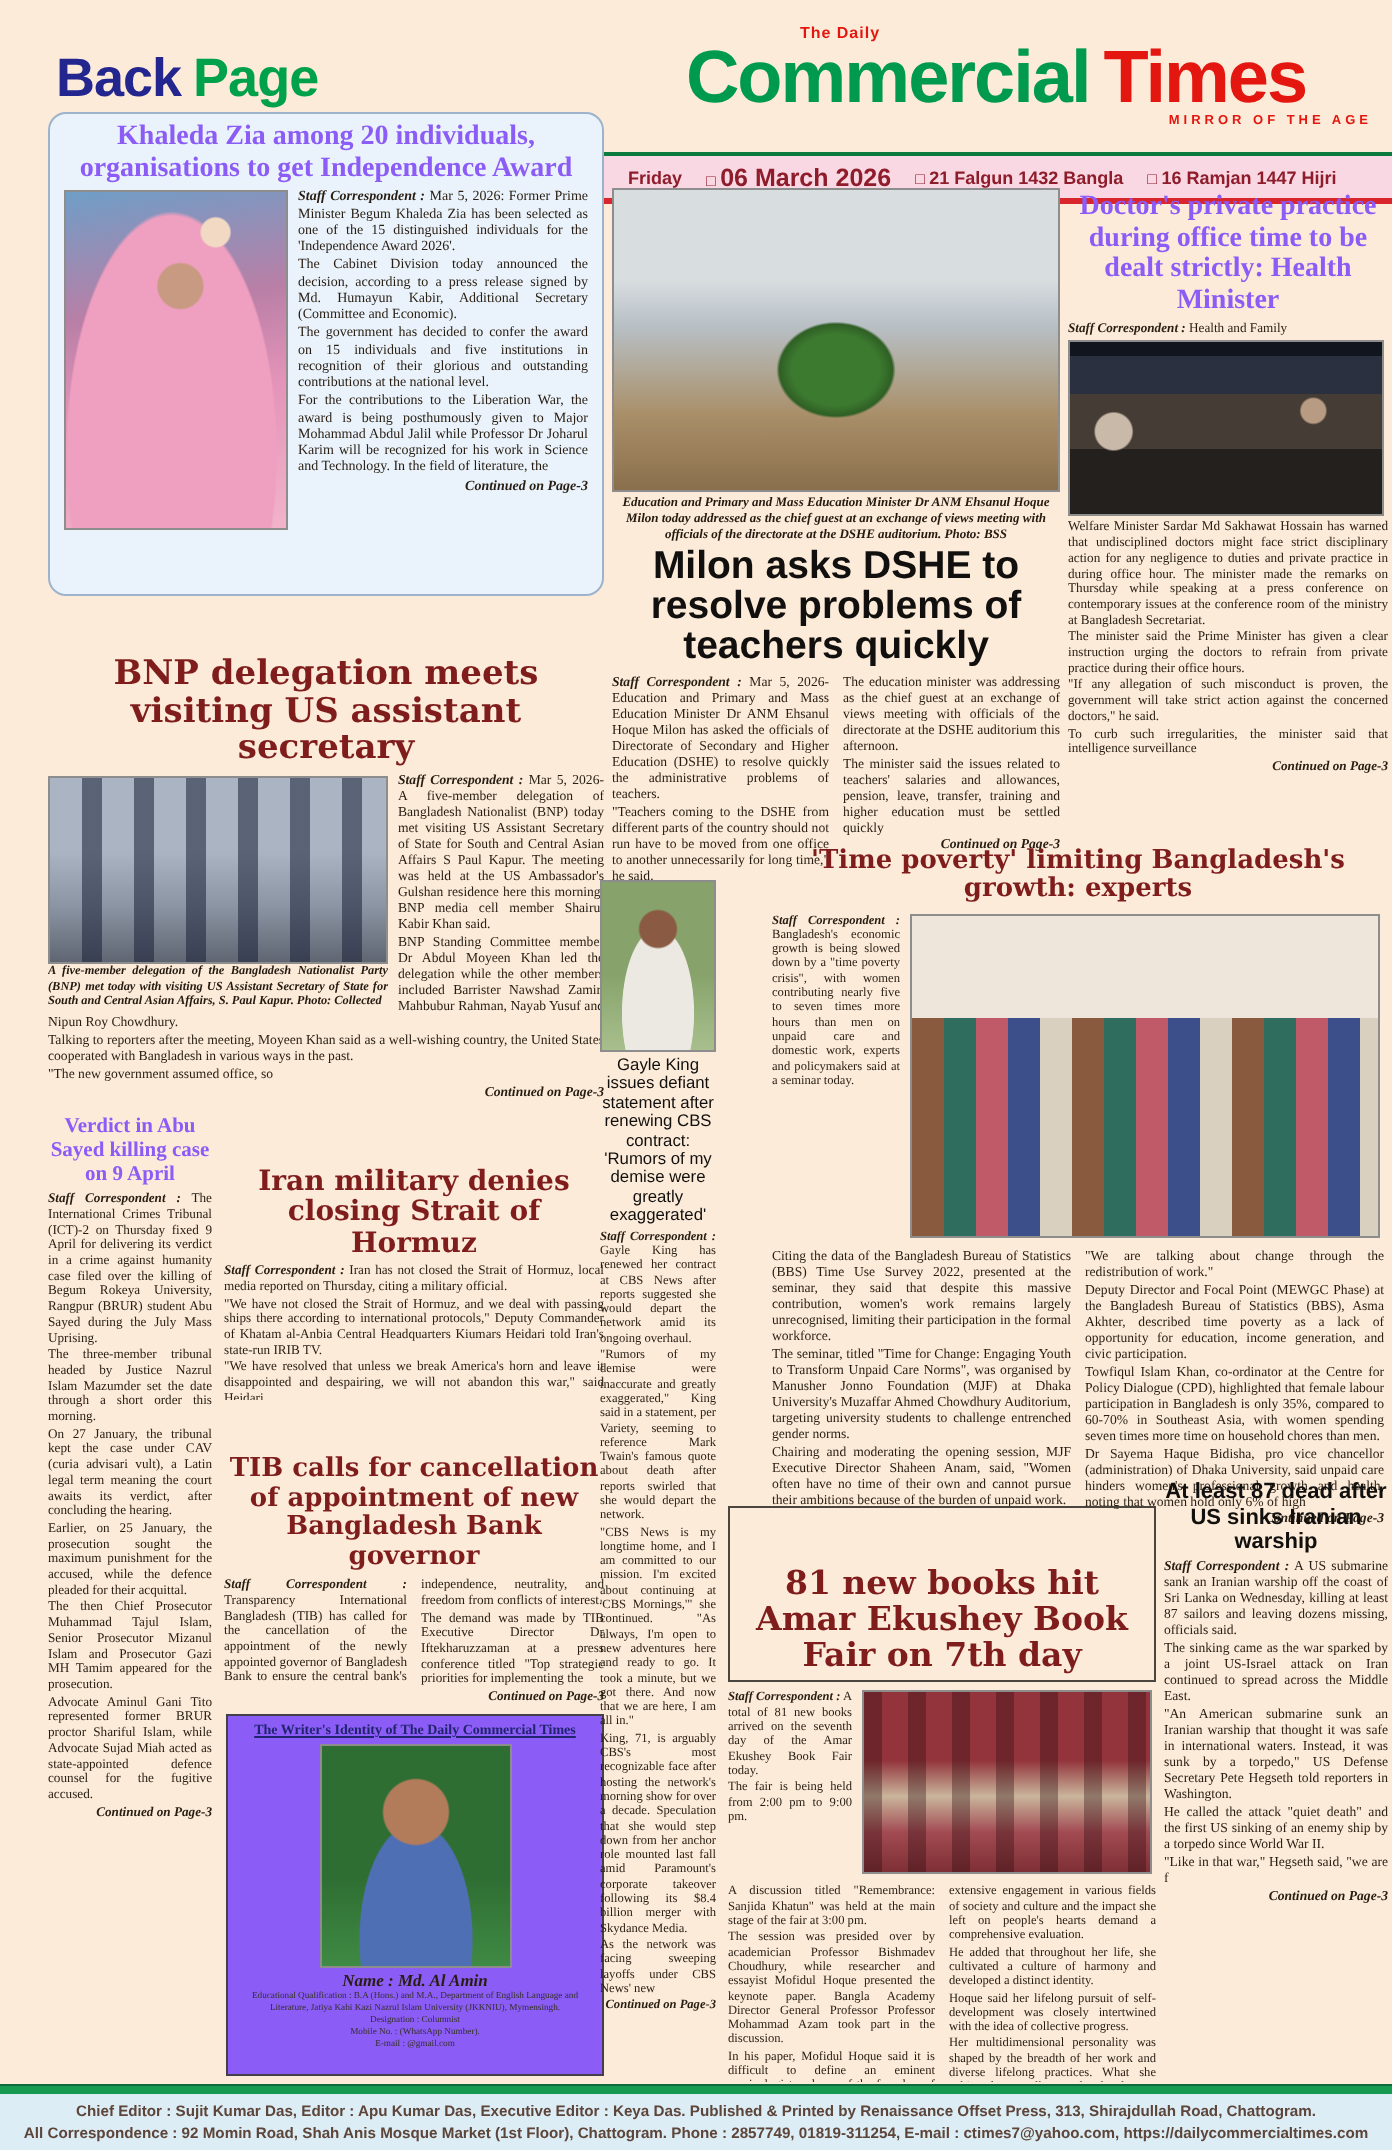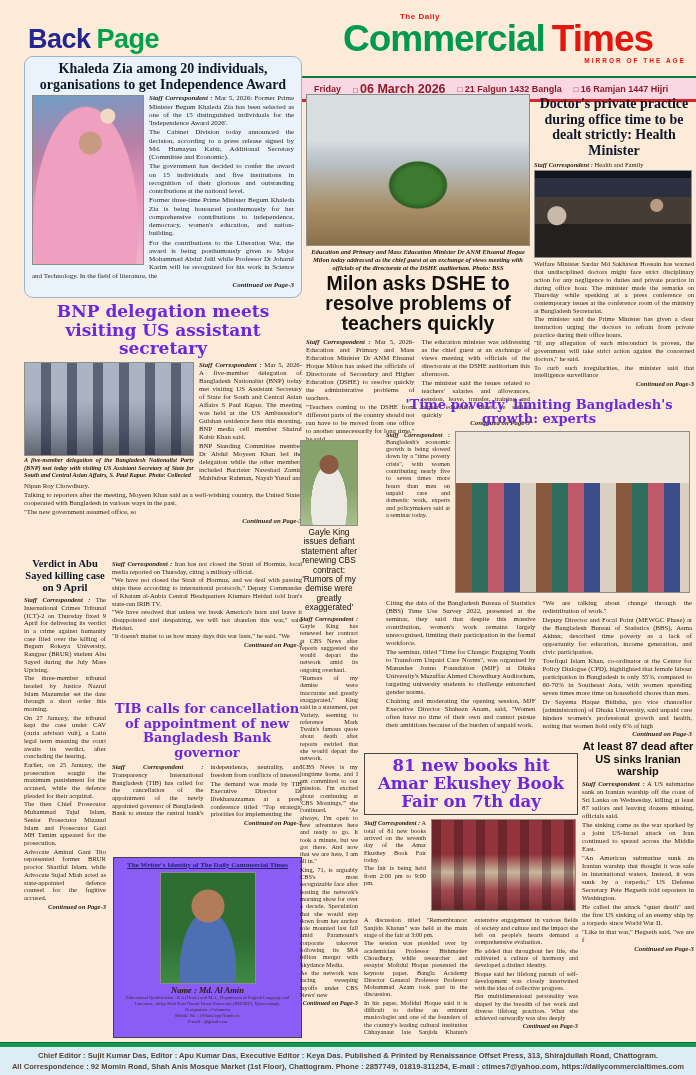--- a/index.html
+++ b/index.html
@@ -1,22 +1,22 @@
 <!DOCTYPE html>
 <html><head>
 <meta charset="utf-8">
 <style>
   html,body{margin:0;padding:0;background:#e9e2d8;}
   .page{position:relative;width:696px;height:1075px;background:#fcebd9;
         font-family:"Liberation Serif",serif;color:#271d12;overflow:hidden;margin:0 auto;}
   section{position:absolute;overflow:hidden;}
   h1,h2,h3,p,figure,figcaption{margin:0;padding:0;}
   .center{text-align:center;}
-  .t-dserif{font-family:"DejaVu Serif",serif;font-weight:700;color:#6d28d9;}
-  .t-lserif{font-family:"Liberation Serif",serif;font-weight:700;color:#0f172a;}
+  .t-dserif{font-family:"DejaVu Serif",serif;font-weight:700;color:#7f1d1d;margin-top:26px;}
+  .t-lserif{font-family:"Liberation Serif",serif;font-weight:700;color:#8b5cf6;}
   .t-sans{font-family:"Liberation Sans",sans-serif;font-weight:800;color:#11100e;}
   .body{text-align:justify;}
   .body p{margin:0 0 1px 0;}
   .fs70{font-size:7px;line-height:1.18;}
   .fs68{font-size:6.8px;line-height:1.18;}
   .fs66{font-size:6.6px;line-height:1.17;}
   .fs63{font-size:6.3px;line-height:1.16;}
   .byline{font-weight:bold;font-style:italic;}
   .continued{font-weight:bold;font-style:italic;text-align:right;}
   .caption{font-weight:bold;font-style:italic;font-size:6.2px;line-height:1.2;text-align:justify;color:#241a10;}
@@ -128,21 +128,20 @@
   </div>
 
   <section class="khaleda-box">
     <h2 class="t-lserif center" style="font-size:14px;line-height:1.12;">Khaleda Zia among 20 individuals, organisations to get Independence Award</h2>
     <div class="body fs70" style="margin-top:2px;">
       <div class="photo ph-khaleda fl" style="width:112px;height:170px;"></div>
       <p class="lead"><span class="byline">Staff Correspondent :</span> <span>Mar 5, 2026: Former Prime Minister Begum Khaleda Zia has been selected as one of the 15 distinguished individuals for the 'Independence Award 2026'.</span></p>
       <div>
           <p>The Cabinet Division today announced the decision, according to a press release signed by Md. Humayun Kabir, Additional Secretary (Committee and Economic).</p>
           <p>The government has decided to confer the award on 15 individuals and five institutions in recognition of their glorious and outstanding contributions at the national level.</p>
-          <p>Former three-time Prime Minister Begum Khaleda Zia is being honoured posthumously for her comprehensive contributions to independence, democracy, women's education, and nation-building.</p>
           <p>For the contributions to the Liberation War, the award is being posthumously given to Major Mohammad Abdul Jalil while Professor Dr Joharul Karim will be recognized for his work in Science and Technology. In the field of literature, the</p>
         </div>
       <p class="continued">Continued on Page-3</p>
     </div>
   </section>
 
   <section class="bnp-art">
     <h2 class="t-dserif center" style="font-size:17px;line-height:1.1;">BNP delegation meets visiting US assistant secretary</h2>
     <div class="body fs68" style="margin-top:3px;">
       <figure class="fl" style="width:170px;">
@@ -168,20 +167,21 @@
           <p>On 27 January, the tribunal kept the case under CAV (curia advisari vult), a Latin legal term meaning the court awaits its verdict, after concluding the hearing.</p>
           <p>Earlier, on 25 January, the prosecution sought the maximum punishment for the accused, while the defence pleaded for their acquittal.</p>
           <p>The then Chief Prosecutor Muhammad Tajul Islam, Senior Prosecutor Mizanul Islam and Prosecutor Gazi MH Tamim appeared for the prosecution.</p>
           <p>Advocate Aminul Gani Tito represented former BRUR proctor Shariful Islam, while Advocate Sujad Miah acted as state-appointed defence counsel for the fugitive accused.</p>
         </div>
       <p class="continued">Continued on Page-3</p>
     </div>
   </section>
 
   <section class="iran-art">
+    <h3 class="t-dserif center" style="font-size:14px;line-height:1.1;">Iran military denies closing Strait of Hormuz</h3>
     <div class="body fs66" style="margin-top:2px;">
       <p class="lead"><span class="byline">Staff Correspondent :</span> <span>Iran has not closed the Strait of Hormuz, local media reported on Thursday, citing a military official.</span></p>
       <div>
           <p>"We have not closed the Strait of Hormuz, and we deal with passing ships there according to international protocols," Deputy Commander of Khatam al-Anbia Central Headquarters Kiumars Heidari told Iran's state-run IRIB TV.</p>
           <p>"We have resolved that unless we break America's horn and leave it disappointed and despairing, we will not abandon this war," said Heidari.</p>
           <p>"It doesn't matter to us how many days this war lasts," he said. "We</p>
         </div>
       <p class="continued">Continued on Page-3</p>
     </div>
   </section>

